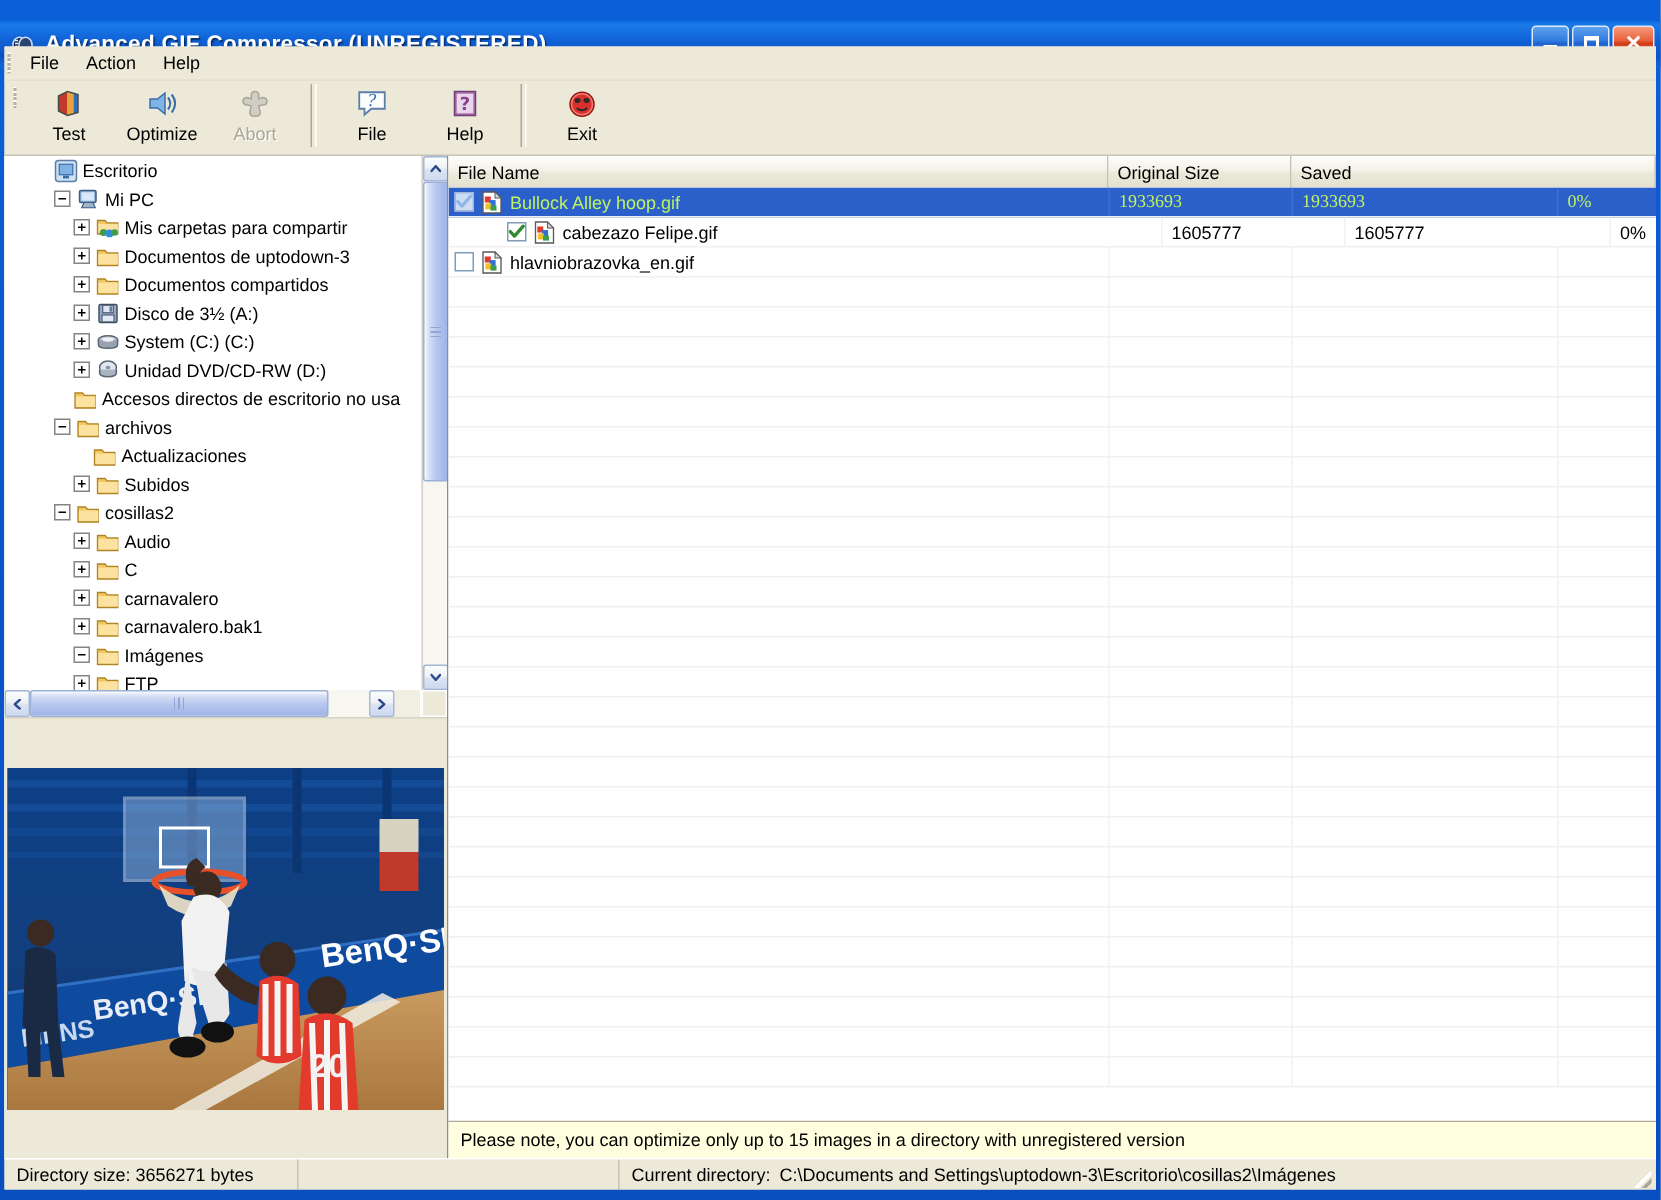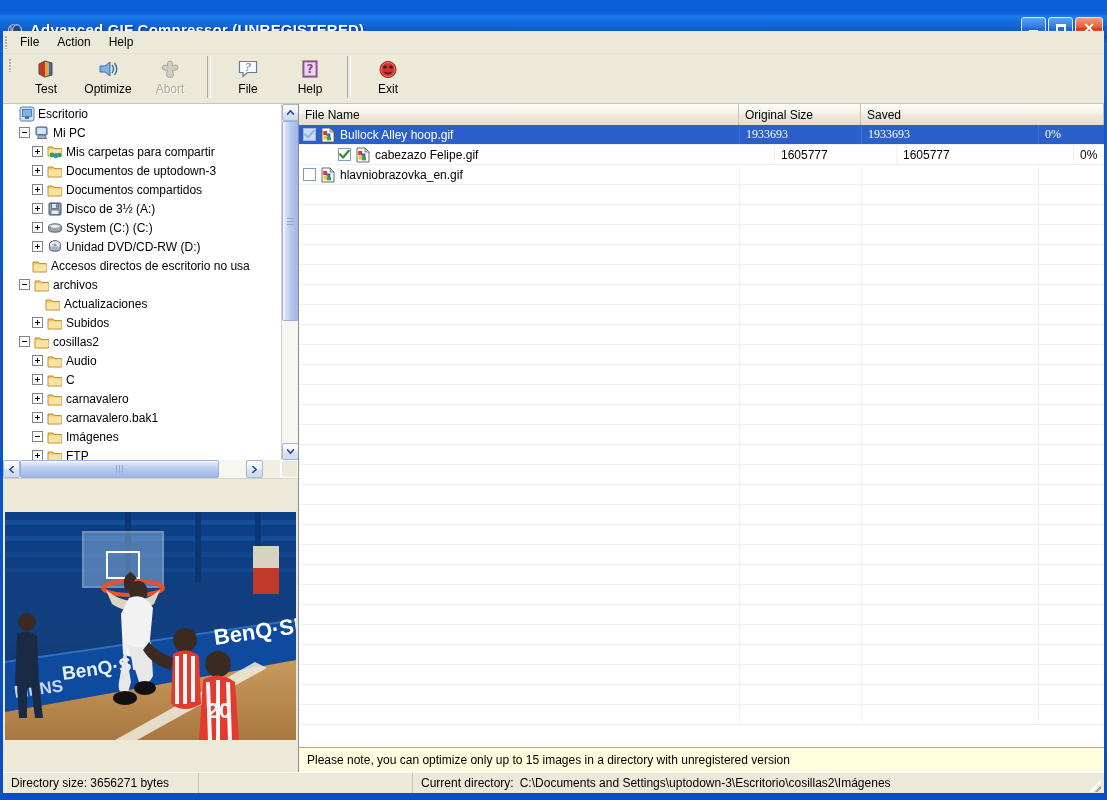--- a/index.html
+++ b/index.html
@@ -87,21 +87,21 @@
   #body{flex:1 1 auto;display:flex;min-height:0;position:relative;background:#ece9d8;}
   #leftpane{width:295px;flex:0 0 auto;display:flex;flex-direction:column;background:#ece9d8;}
   
   #treewrap{
     margin:0;height:374px;flex:0 0 auto;
     background:#ffffff;border:1px solid #7f9db9;border-left:0;border-top:0;
     position:relative;box-sizing:border-box;overflow:hidden;
   }
   #treewrap{border:0;}
   #tree{
-    position:absolute;left:0;top:0;width:277px;height:356px;overflow:hidden;
+    position:absolute;left:17px;top:0;width:277px;height:356px;overflow:hidden;
     background:#fff;
   }
   .trow{height:19px;display:flex;align-items:center;white-space:nowrap;font-size:12px;color:#000;padding-left:2px;}
   .texp{width:13px;height:13px;flex:0 0 auto;display:flex;align-items:center;justify-content:center;margin-right:2px;}
   .texp .bx{
     width:9px;height:9px;border:1px solid #848484;background:#fff;
     display:flex;align-items:center;justify-content:center;position:relative;
   }
   .texp .bx::before{content:"";position:absolute;width:5px;height:1px;background:#000;}
   .texp .bx.plus::after{content:"";position:absolute;width:1px;height:5px;background:#000;}
@@ -159,21 +159,21 @@
     background:linear-gradient(180deg,#fdfdfa 0%,#f3f1e6 48%,#eceadb 52%,#e3e0cf 100%);
     border-right:1px solid #c5c2b4;box-sizing:border-box;
     font-size:12px;color:#000;display:flex;align-items:center;padding-left:6px;
     height:21px;
   }
   #listbody{flex:1 1 auto;overflow:hidden;background:#fff;position:relative;}
   .lrow{height:20px;display:flex;box-sizing:border-box;border-bottom:1px solid #f0f0f0;}
   .lrow.sel{background:#2b5fc9;}
   .lcell{box-sizing:border-box;display:flex;align-items:center;font-size:12px;color:#000;
     overflow:hidden;white-space:nowrap;}
-  .lrow.sel .lcell{color:#ffffff;}
+  .lrow.sel .lcell{color:#bef264;}
   .lcell.c0{padding-left:4px;}
   .lcell.c1,.lcell.c2,.lcell.c3{padding-left:6px;border-left:1px solid #f2f2f2;}
   .lrow.sel .lcell.c1,.lrow.sel .lcell.c2,.lrow.sel .lcell.c3{border-left-color:#3f6fd0;font-family:Liberation Serif, serif;}
   .cbx{
     width:13px;height:13px;border:1px solid #7f9db9;background:#fff;box-sizing:border-box;
     display:flex;align-items:center;justify-content:center;flex:0 0 auto;margin-right:4px;
   }
   .lrow.sel .cbx{border-color:#9fb8dd;background:#cddcf2;}
   .cbx svg{display:block;}
   .gifico{width:16px;height:16px;flex:0 0 auto;margin-right:4px;}

